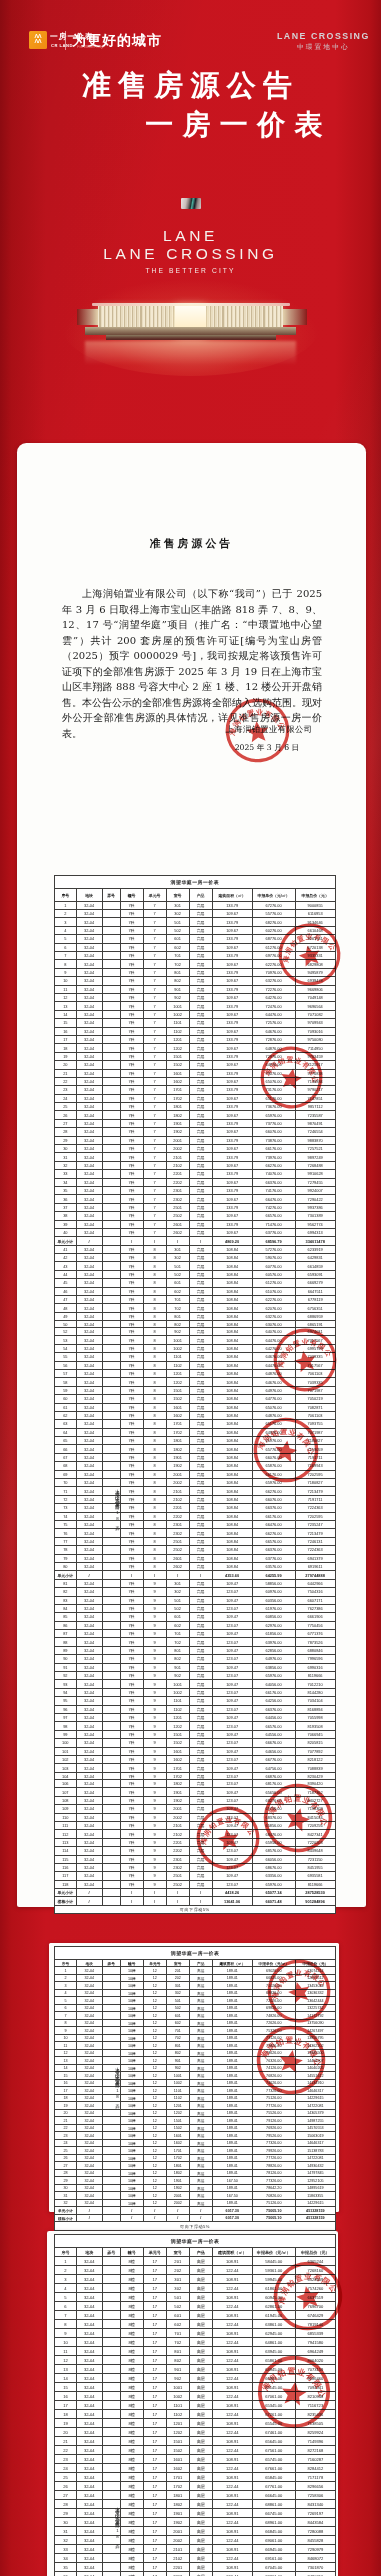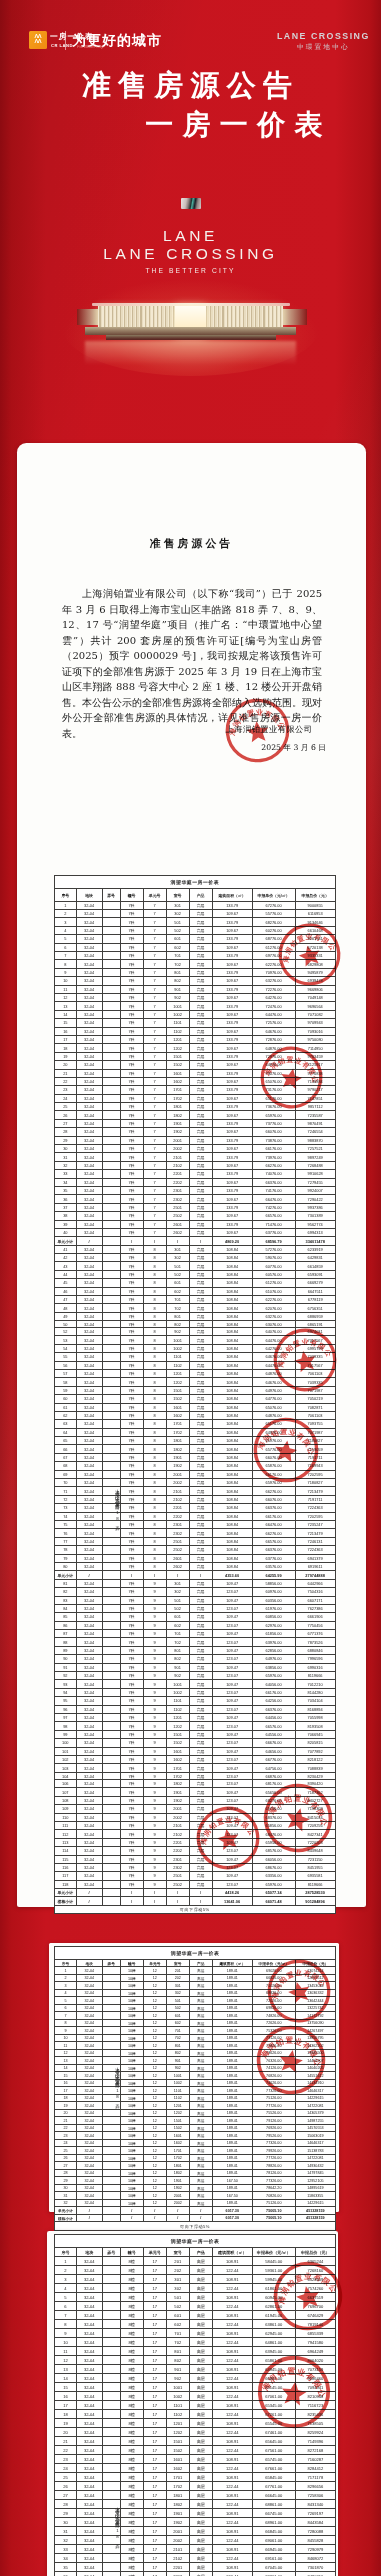--- a/index.html
+++ b/index.html
@@ -50,21 +50,21 @@
   .page{background:#fdfdfb;box-shadow:0 1px 4.1px rgba(60,0,0,.35);}
   .page-main{left:17px;top:443px;width:349px;height:1464px;border-radius:9.3px 9.3px 2.1px 2.1px;}
   .page-d{left:49px;top:1943px;width:290px;height:269px;border-radius:1.5px;}
   .page-e{left:47px;top:2231px;width:291px;height:513px;border-radius:2.1px 2.1px 9.3px 9.3px;}
   
   .ann-title{left:0;width:349px;top:94px;text-align:center;font-size:10.8px;font-weight:bold;color:#1a1a1a;
     font-family:"DejaVu Serif","Liberation Serif",serif;letter-spacing:3.1px;}
   .ann-body{left:45px;top:143px;width:260px;font-size:10px;line-height:15.5px;color:#1b1b1b;text-align:justify;
     font-family:"DejaVu Serif","Liberation Serif",serif;text-indent:2em;}
   .ann-company{left:185px;top:281px;width:134px;text-align:center;font-size:8.2px;color:#111;font-family:"DejaVu Serif","Liberation Serif",serif;letter-spacing:0.5px;}
-  .ann-date{left:191px;top:300px;width:118px;text-align:right;font-size:7.7px;color:#111;font-family:"DejaVu Serif","Liberation Serif",serif;}
+  .ann-date{left:191px;top:300px;width:118px;text-align:center;font-size:7.7px;color:#111;font-family:"DejaVu Serif","Liberation Serif",serif;}
   
   table.price{border-collapse:collapse;table-layout:fixed;width:281px;background:#fff;}
   table.price td{border:0.5px solid #3f3e3c;text-align:center;color:#1c1c1c;padding:0;overflow:hidden;white-space:nowrap;}
   .tbl-a td,.tbl-b td,.tbl-c td{font-size:3.9px;height:7.4px;}
   .tbl-d td{font-size:3.7px;height:6.5px;}
   .tbl-e td{font-size:4.1px;height:8px;}
   td.tt{font-size:4.9px !important;font-weight:bold;height:12.4px !important;letter-spacing:0.5px;}
   td.hd{font-weight:bold;background:#fff;}
   .tbl-a td.hd{height:11.3px;}
   td.sub{font-weight:bold;}

